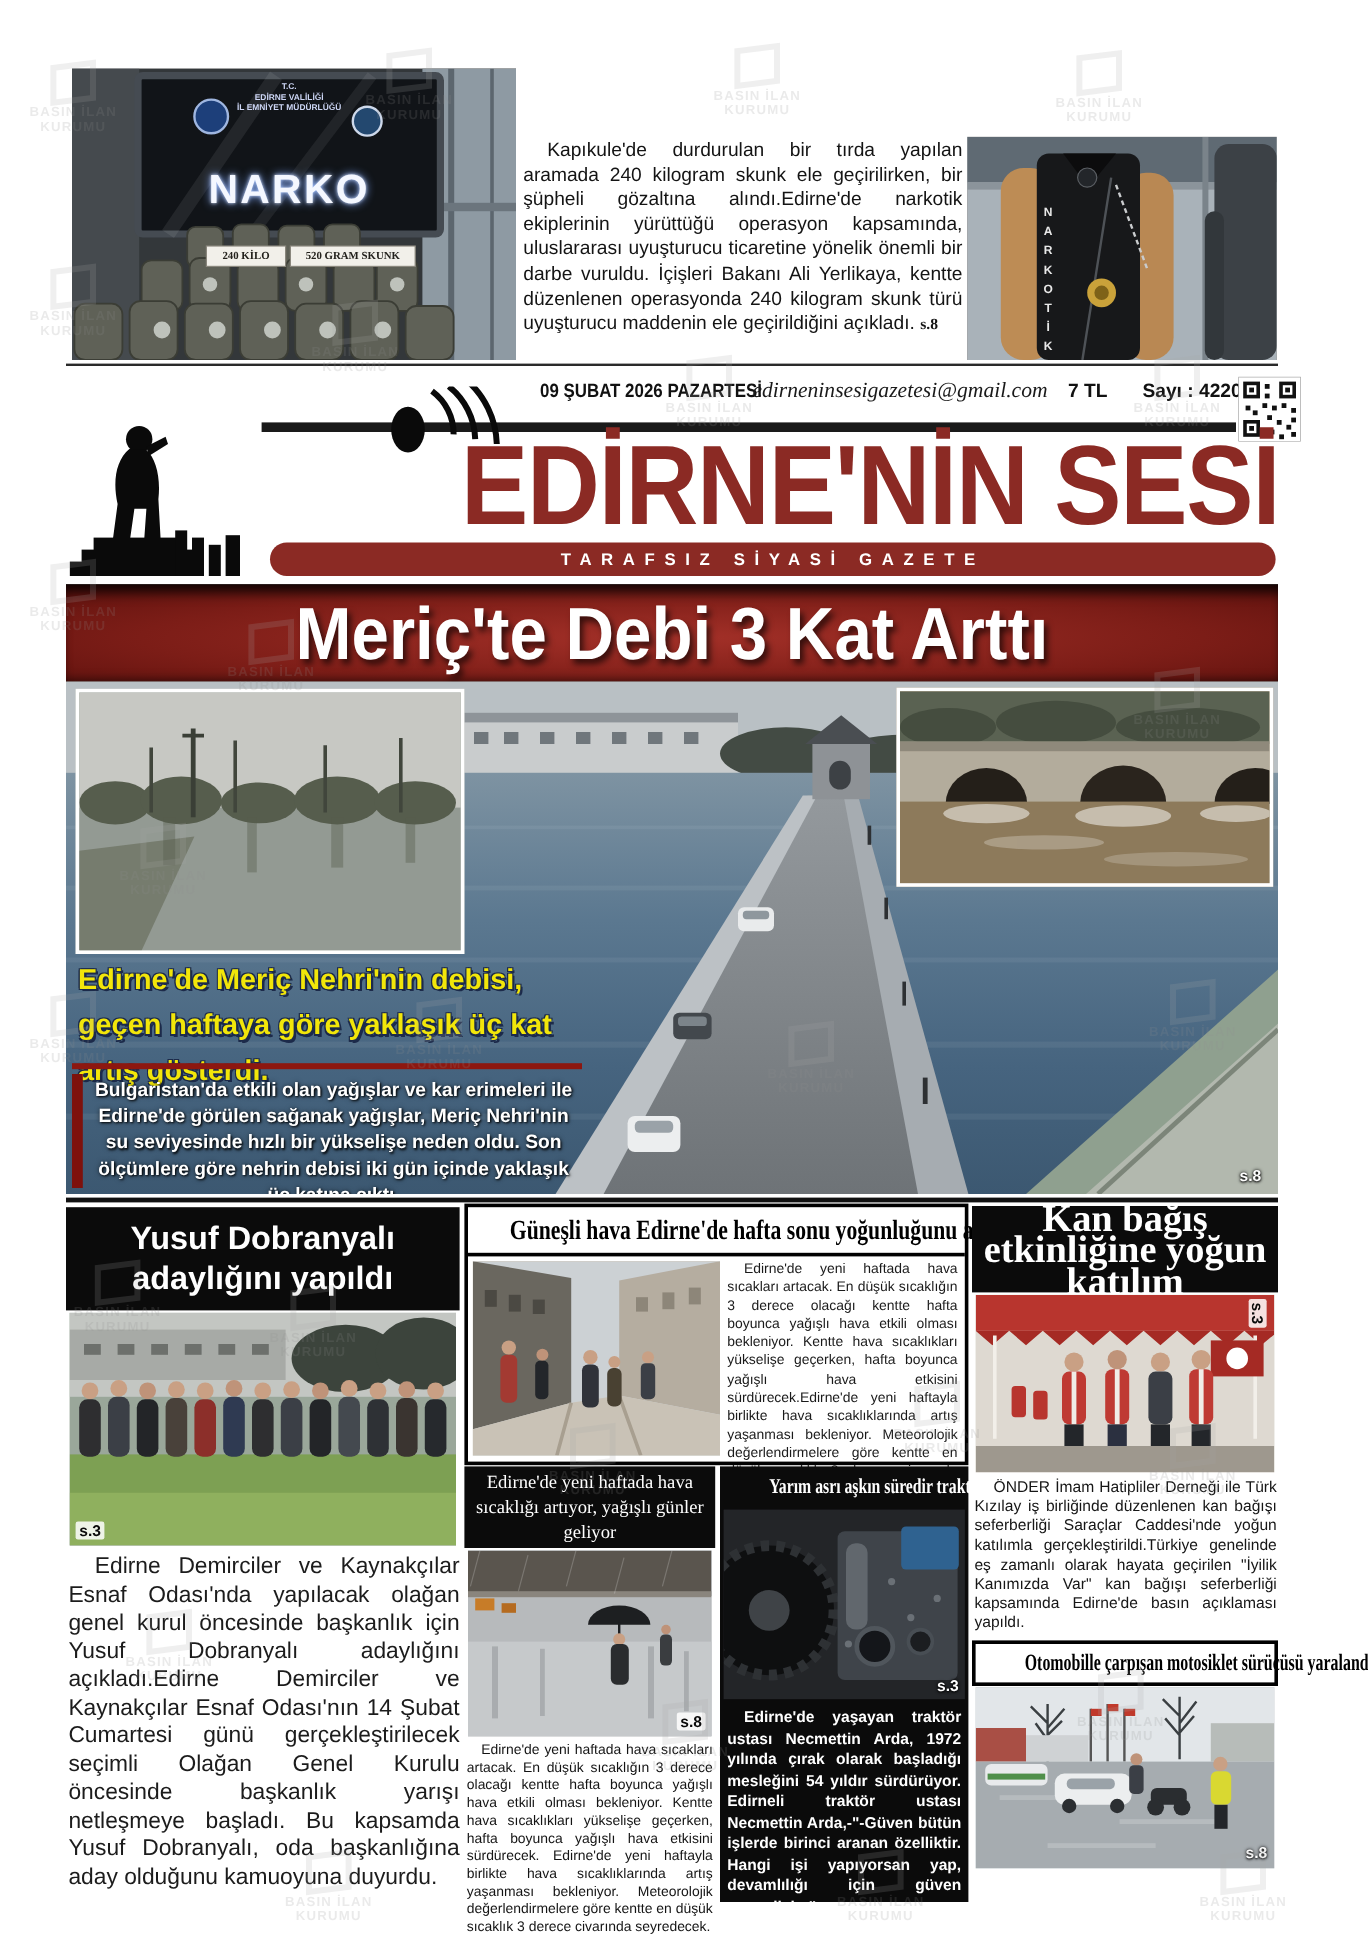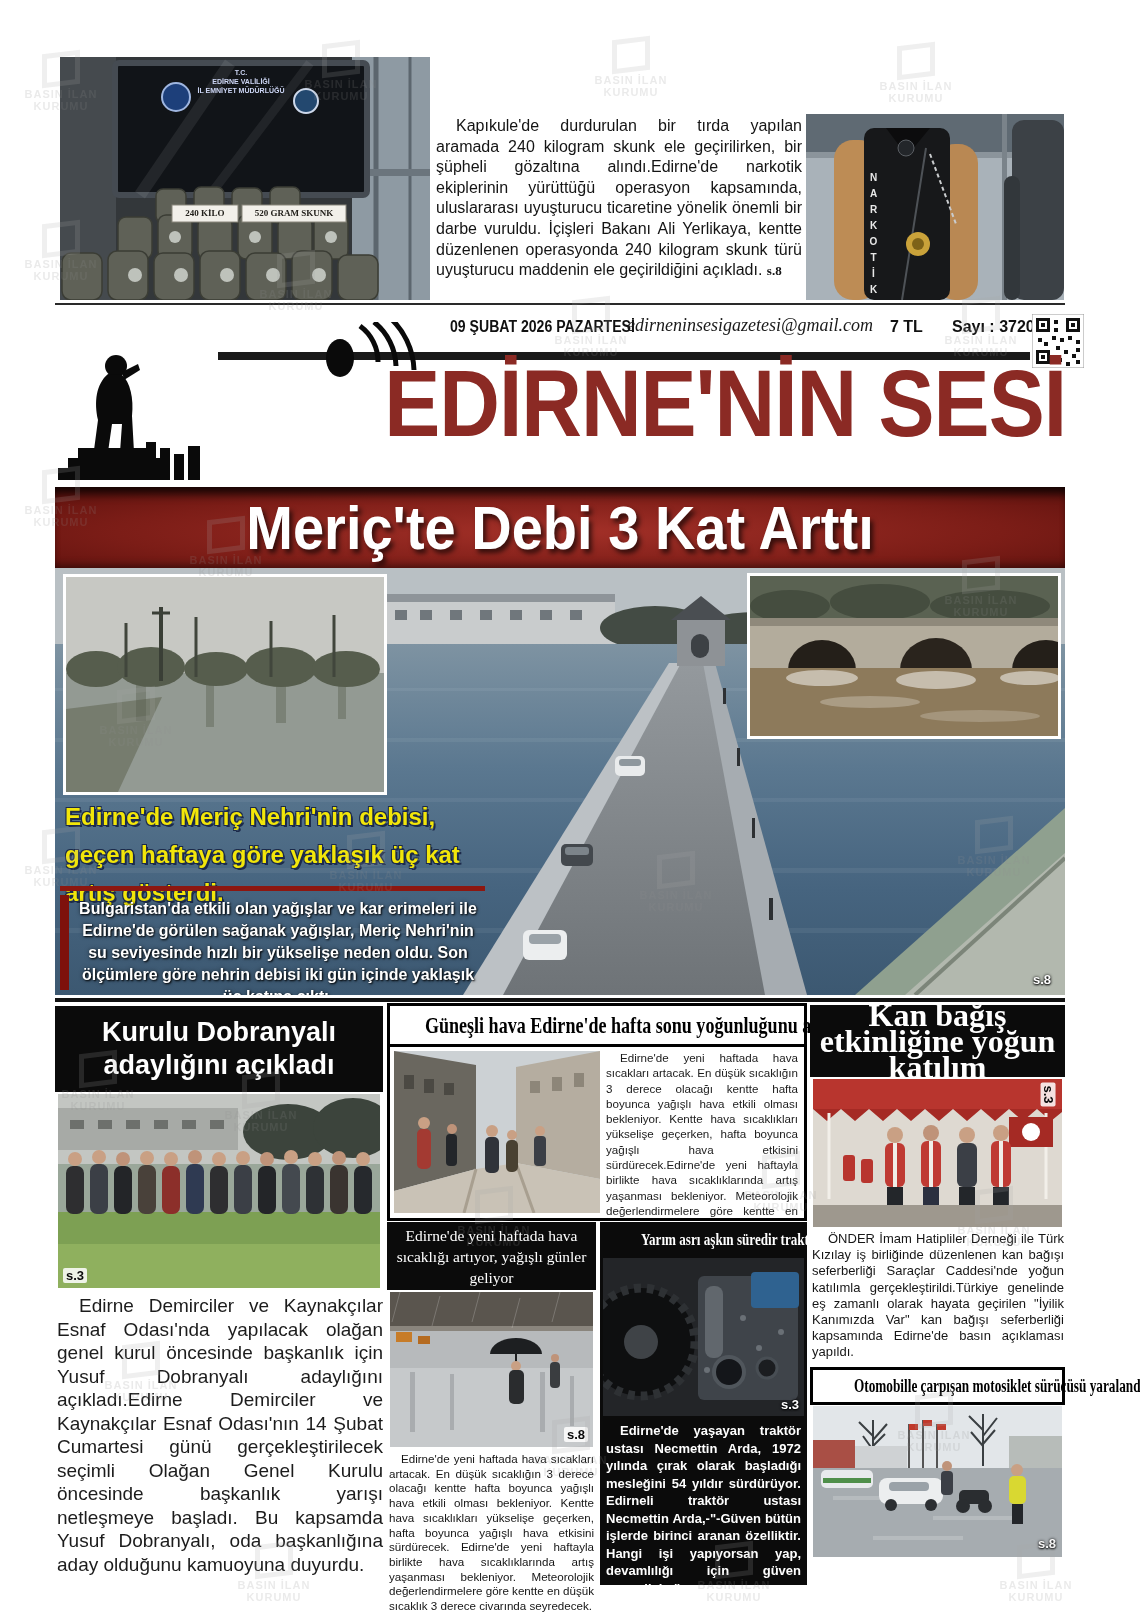--- a/index.html
+++ b/index.html
@@ -69,20 +69,21 @@
             <circle cx="195" cy="180" r="6"></circle>
             <circle cx="271" cy="180" r="6"></circle>
         </g>
       </g>
       <rect x="112" y="148" width="66" height="17" fill="#f2f0ea" stroke="#8a877d"></rect>
       <rect x="182" y="148" width="104" height="17" fill="#f2f0ea" stroke="#8a877d"></rect>
     </svg>
     <div class="abs" style="left:56px;top:12px;width:250px;text-align:center;font:bold 7px 'Liberation Sans',sans-serif;color:#cdd6f5;">T.C.</div>
     <div class="abs" style="left:56px;top:21px;width:250px;text-align:center;font:bold 7px 'Liberation Sans',sans-serif;color:#cdd6f5;">EDİRNE VALİLİĞİ</div>
     <div class="abs" style="left:56px;top:30px;width:250px;text-align:center;font:bold 7px 'Liberation Sans',sans-serif;color:#cdd6f5;">İL EMNİYET MÜDÜRLÜĞÜ</div>
+    <div class="abs" style="left:56px;top:82px;width:250px;text-align:center;font:bold 34px 'Liberation Sans',sans-serif;letter-spacing:2px;color:#f4f7ff;text-shadow:0 0 8px #7fa8ff,0 0 3px #fff;">NARKO</div>
     <div class="abs" style="left:113px;top:151px;width:64px;text-align:center;font:bold 9px 'Liberation Serif',serif;color:#23211c;">240 KİLO</div>
     <div class="abs" style="left:183px;top:151px;width:102px;text-align:center;font:bold 9px 'Liberation Serif',serif;color:#23211c;">520 GRAM SKUNK</div>
   </div>
 
 
   <div class="abs just" style="left:436px;top:116px;width:366px;height:186px;font-size:16px;line-height:20.6px;color:#141414;text-indent:20px;">
     <span>Kapıkule'de durdurulan bir tırda yapılan aramada 240 kilogram skunk ele geçirilirken, bir şüpheli gözaltına alındı.Edirne'de narkotik ekiplerinin yürüttüğü operasyon kapsamında, uluslararası uyuşturucu ticaretine yönelik önemli bir darbe vuruldu. İçişleri Bakanı Ali Yerlikaya, kentte düzenlenen operasyonda 240 kilogram skunk türü uyuşturucu maddenin ele geçirildiğini açıkladı.</span>
     <span class="serif" style="font-weight:bold;font-size:13px;">s.8</span>
   </div>
 
@@ -105,21 +106,21 @@
       <rect x="198" y="62" width="16" height="124" rx="8" fill="#32373b"></rect>
     </svg>
     <div class="abs vtext" style="left:62px;top:58px;font:bold 10px 'Liberation Sans',sans-serif;color:#e8e8e8;letter-spacing:5px;">NARKOTİK</div>
   </div>
 
   <div class="abs" style="left:55px;top:303px;width:1010px;height:2px;background:#2a2a2a;"></div>
 
   <div class="abs" style="left:450px;top:318px;width:230px;font:bold 16px 'Liberation Sans',sans-serif;color:#111;"><span class="cl" style="transform:scaleX(0.88);">09 ŞUBAT 2026 PAZARTESİ</span></div>
   <div class="abs serif" style="left:625px;top:315px;width:250px;text-align:center;font-size:18px;font-style:italic;color:#1a1a1a;">edirneninsesigazetesi@gmail.com</div>
   <div class="abs" style="left:890px;top:318px;font:bold 16px 'Liberation Sans',sans-serif;color:#111;">7 TL</div>
-  <div class="abs" style="left:952px;top:318px;font:bold 16px 'Liberation Sans',sans-serif;color:#111;">Sayı : 3720</div>
+  <div class="abs" style="left:952px;top:318px;font:bold 16px 'Liberation Sans',sans-serif;color:#111;">Sayı : 4220</div>
 
   <div class="abs" style="left:1032px;top:314px;width:52px;height:54px;">
     <svg viewBox="0 0 52 54">
       <rect width="52" height="54" fill="#fff" stroke="#999"></rect>
       <g fill="#111">
         <rect x="4" y="4" width="14" height="14"></rect>
           <rect x="34" y="4" width="14" height="14"></rect>
           <rect x="4" y="36" width="14" height="14"></rect>
         <rect x="7" y="7" width="8" height="8" fill="#fff"></rect>
           <rect x="37" y="7" width="8" height="8" fill="#fff"></rect>
@@ -173,20 +174,23 @@
         <path d="M62 0 A58 58 0 0 1 84 44"></path>
         <path d="M76 -6 A74 74 0 0 1 102 48"></path>
       </g>
     </svg>
   </div>
 
   <div class="abs" style="left:200px;top:356px;width:866px;height:104px;text-align:right;color:#8b2a24;">
     <span class="cx" style="font-size:84px;font-weight:bold;letter-spacing:-1px;transform:scale(1,1.12);">EDİRNE'NİN SESİ</span>
   </div>
 
+  <div class="abs" style="left:225px;top:452px;width:838px;height:28px;background:#8b2a24;border-radius:14px;text-align:center;">
+    <span style="font:bold 14px 'Liberation Sans',sans-serif;color:#fff;letter-spacing:8px;line-height:28px;">TARAFSIZ SİYASİ GAZETE</span>
+  </div>
 
   <div class="abs" style="left:55px;top:487px;width:1010px;height:81px;background:radial-gradient(ellipse at 50% 55%, #a33028 0%, #7c1d17 62%, #5d110d 100%);box-shadow:inset 0 12px 10px -5px rgba(0,0,0,.8), inset 0 -6px 8px -4px rgba(0,0,0,.5);text-align:center;">
     <span class="cx" style="font-size:56px;font-weight:bold;color:#fff;line-height:81px;transform:scale(1,1.1);text-shadow:3px 4px 5px rgba(0,0,0,.65);">Meriç'te Debi 3 Kat Arttı</span>
   </div>
 
   <div class="photo" style="left:55px;top:568px;width:1010px;height:427px;">
     <svg viewBox="0 0 1010 427" preserveAspectRatio="none">
       <defs>
         <linearGradient id="wtr" x1="0" y1="0" x2="0" y2="1">
           <stop offset="0" stop-color="#7e93a2"></stop>
@@ -319,21 +323,21 @@
     <div class="abs" style="left:5px;top:318px;width:425px;height:5px;background:#8d1710;"></div>
     <div class="abs" style="left:5px;top:327px;width:9px;height:95px;background:#7e110c;"></div>
     <div class="abs" style="left:22px;top:330px;width:402px;text-align:center;font:bold 16px 'Liberation Sans',sans-serif;line-height:22px;color:#fff;text-shadow:1px 1px 2px #000,0 0 4px #00000088;">Bulgaristan'da etkili olan yağışlar ve kar erimeleri ile Edirne'de görülen sağanak yağışlar, Meriç Nehri'nin su seviyesinde hızlı bir yükselişe neden oldu. Son ölçümlere göre nehrin debisi iki gün içinde yaklaşık üç katına çıktı.</div>
 
     <span class="pref" style="right:14px;bottom:8px;">s.8</span>
   </div>
 
   <div class="abs" style="left:55px;top:998px;width:1010px;height:4px;background:#111;"></div>
 
   <div class="blackbox" style="position:absolute;left:55px;top:1006px;width:328px;height:86px;">
-    <span style="font:bold 27px 'Liberation Sans',sans-serif;line-height:33px;">Kurulu Dobranyalı adaylığını açıkladı</span>
+    <span style="font:bold 27px 'Liberation Sans',sans-serif;line-height:33px;">Yusuf Dobranyalı adaylığını yapıldı</span>
   </div>
 
   <div class="photo" style="left:58px;top:1094px;width:322px;height:194px;background:#9aa79a;">
     <svg viewBox="0 0 322 194" preserveAspectRatio="none">
       <rect width="322" height="70" fill="#c3c6c2"></rect>
       <rect x="0" y="14" width="180" height="42" fill="#a7aaa6"></rect>
       <g fill="#6d706c">
           <rect x="12" y="26" width="14" height="9"></rect>
           <rect x="40" y="26" width="14" height="9"></rect>
           <rect x="68" y="26" width="14" height="9"></rect>

